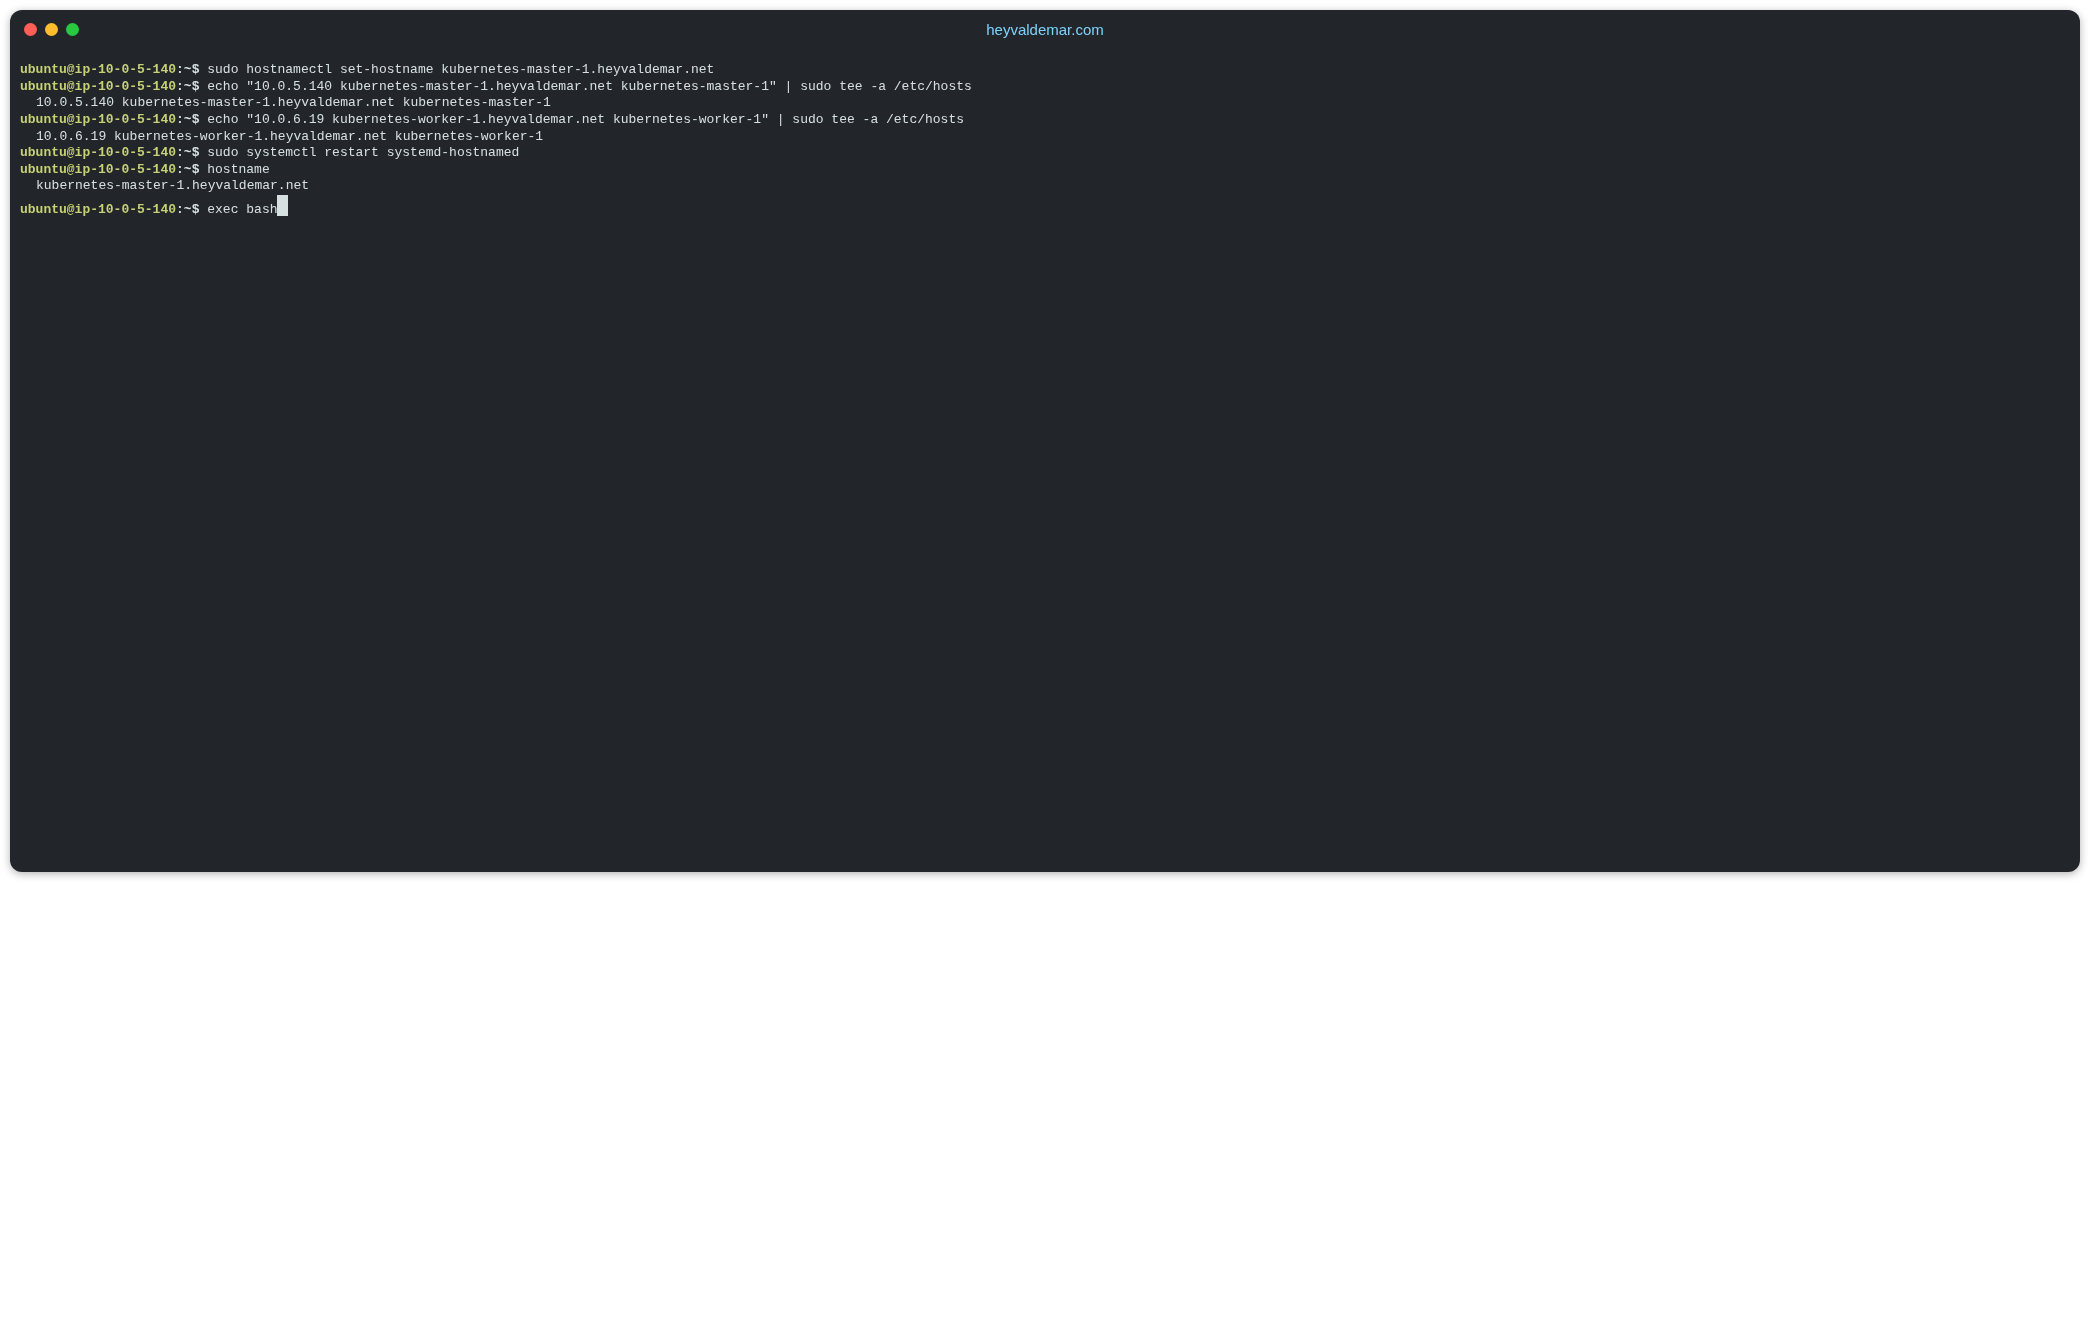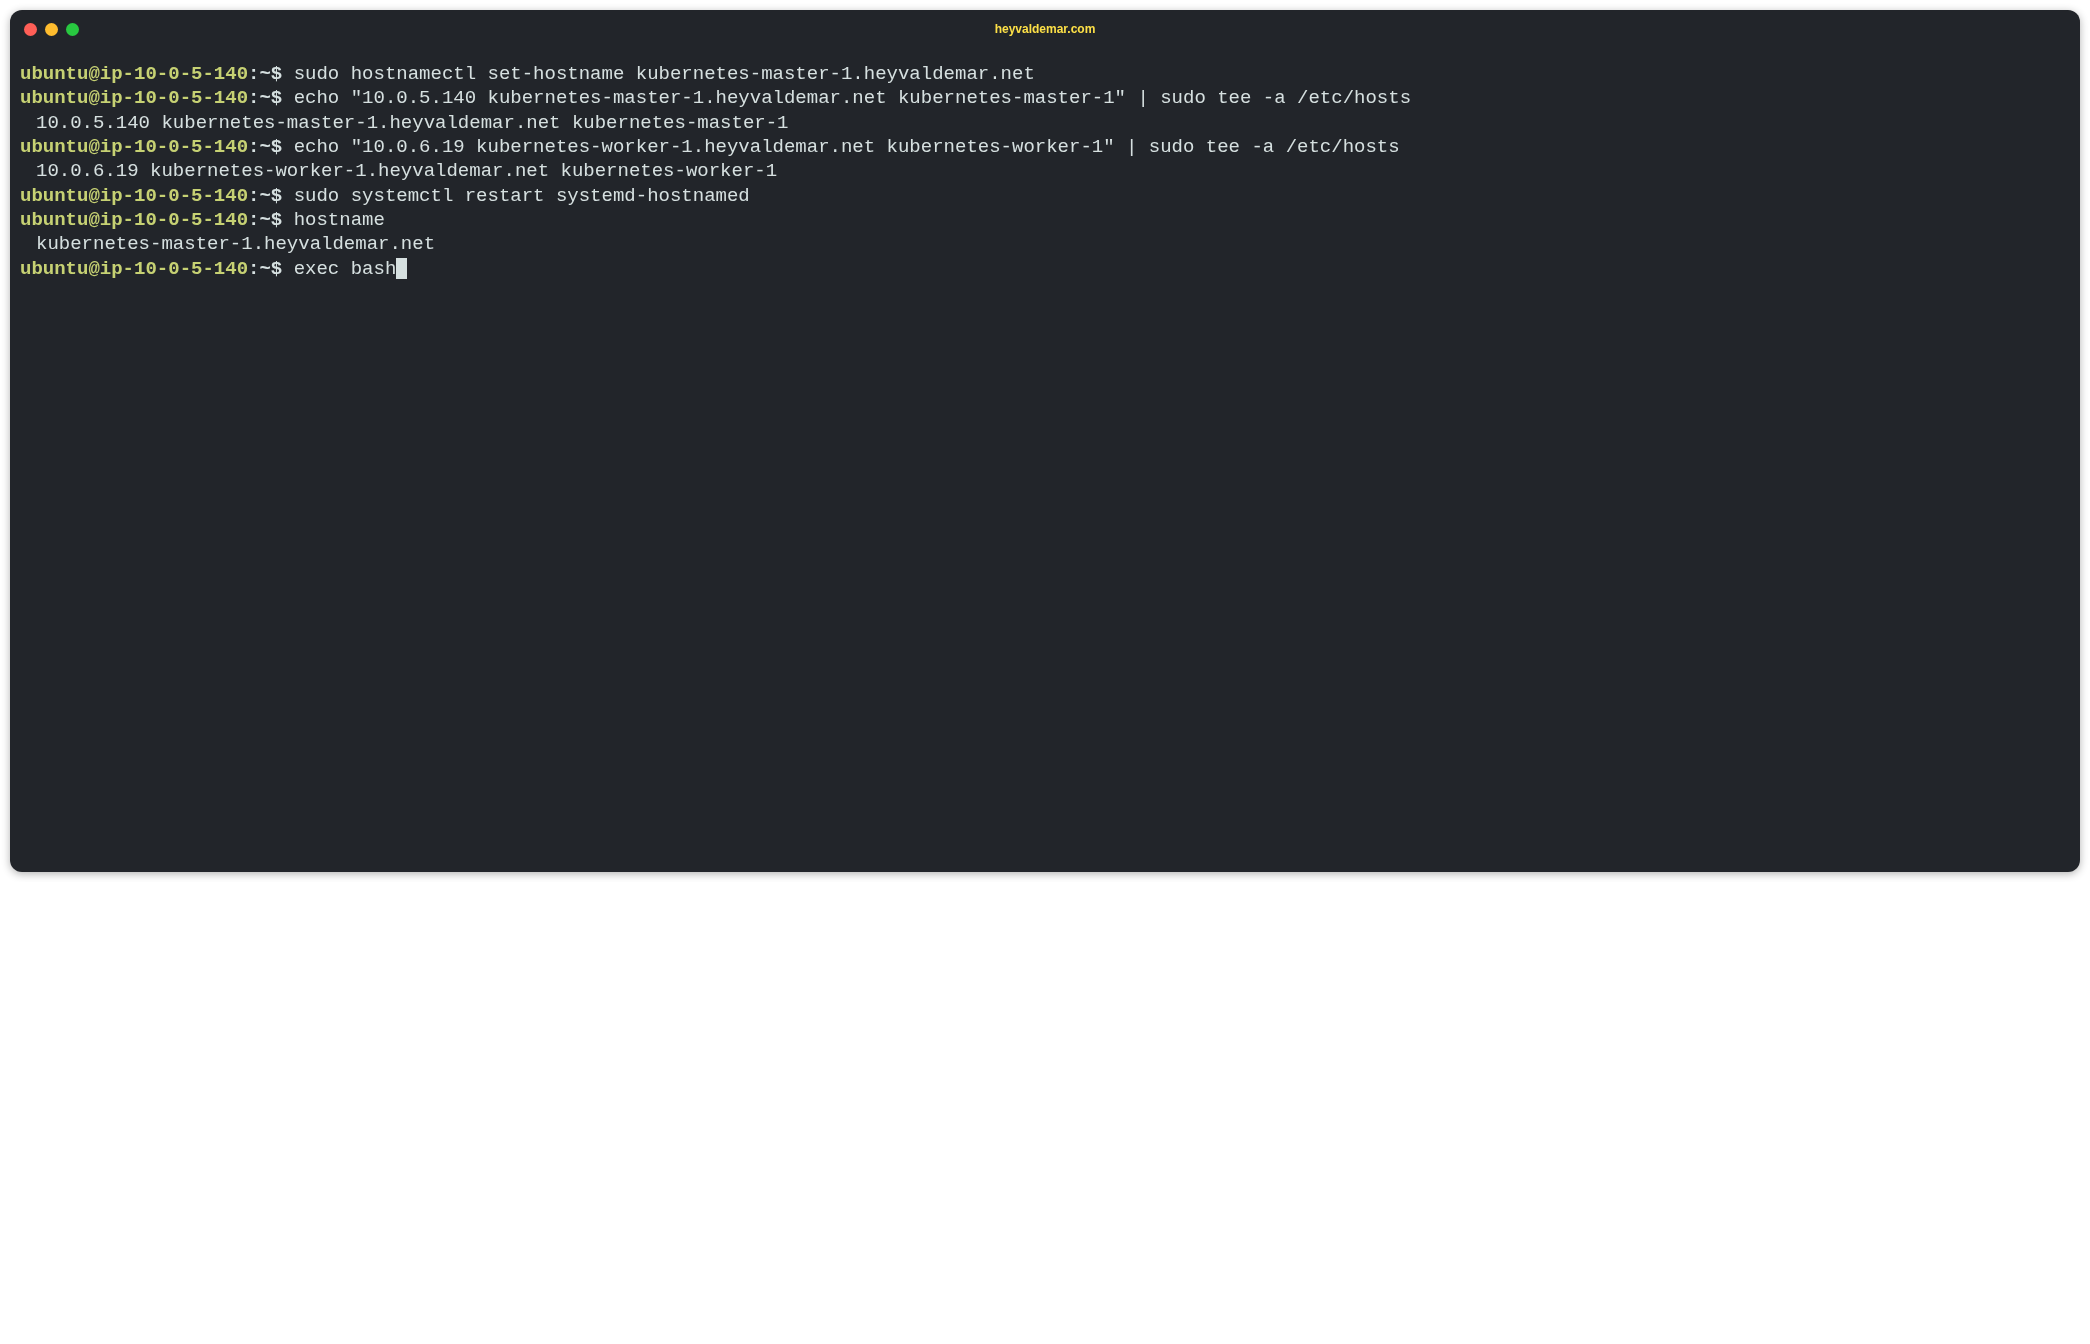--- a/index.html
+++ b/index.html
@@ -40,29 +40,29 @@
       height: 13px;
       border-radius: 50%;
     }
     .light.red { background: #ff5f57; }
     .light.yellow { background: #febc2e; }
     .light.green { background: #28c840; }
     .window-title {
       position: absolute;
       left: 50%;
       transform: translateX(-50%);
-      color: #fde047;
-      font-size: 12px;
-      font-weight: 700;
+      color: #7dd3fc;
+      font-size: 15px;
+      font-weight: 400;
       font-family: -apple-system, BlinkMacSystemFont, "Segoe UI", sans-serif;
     }
     .terminal-body {
       flex: 1;
       padding: 14px 10px 0 10px;
-      font-size: 19px;
+      font-size: 13px;
       line-height: 1.28;
       color: #d6e0e0;
       white-space: pre-wrap;
       word-break: break-all;
       overflow: hidden;
     }
     .line {
       display: block;
     }
     .prompt-user {

